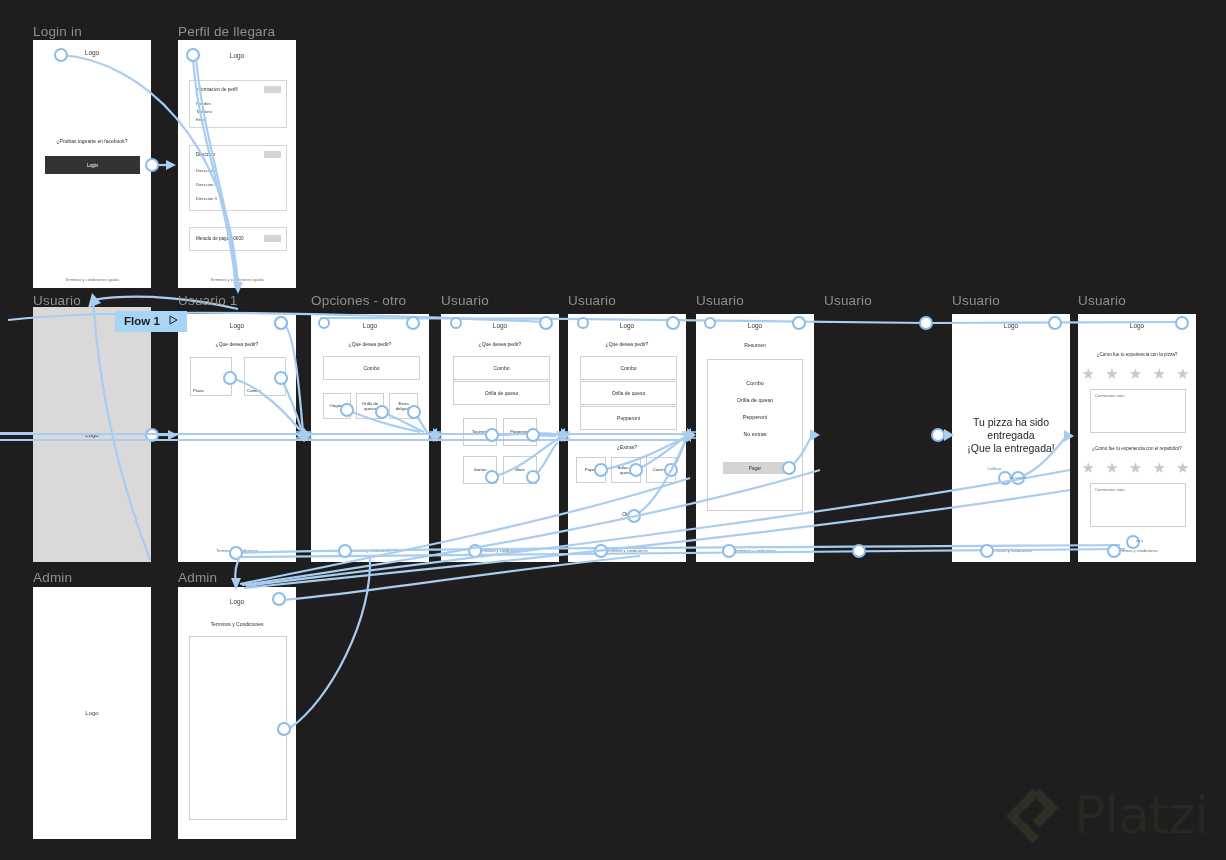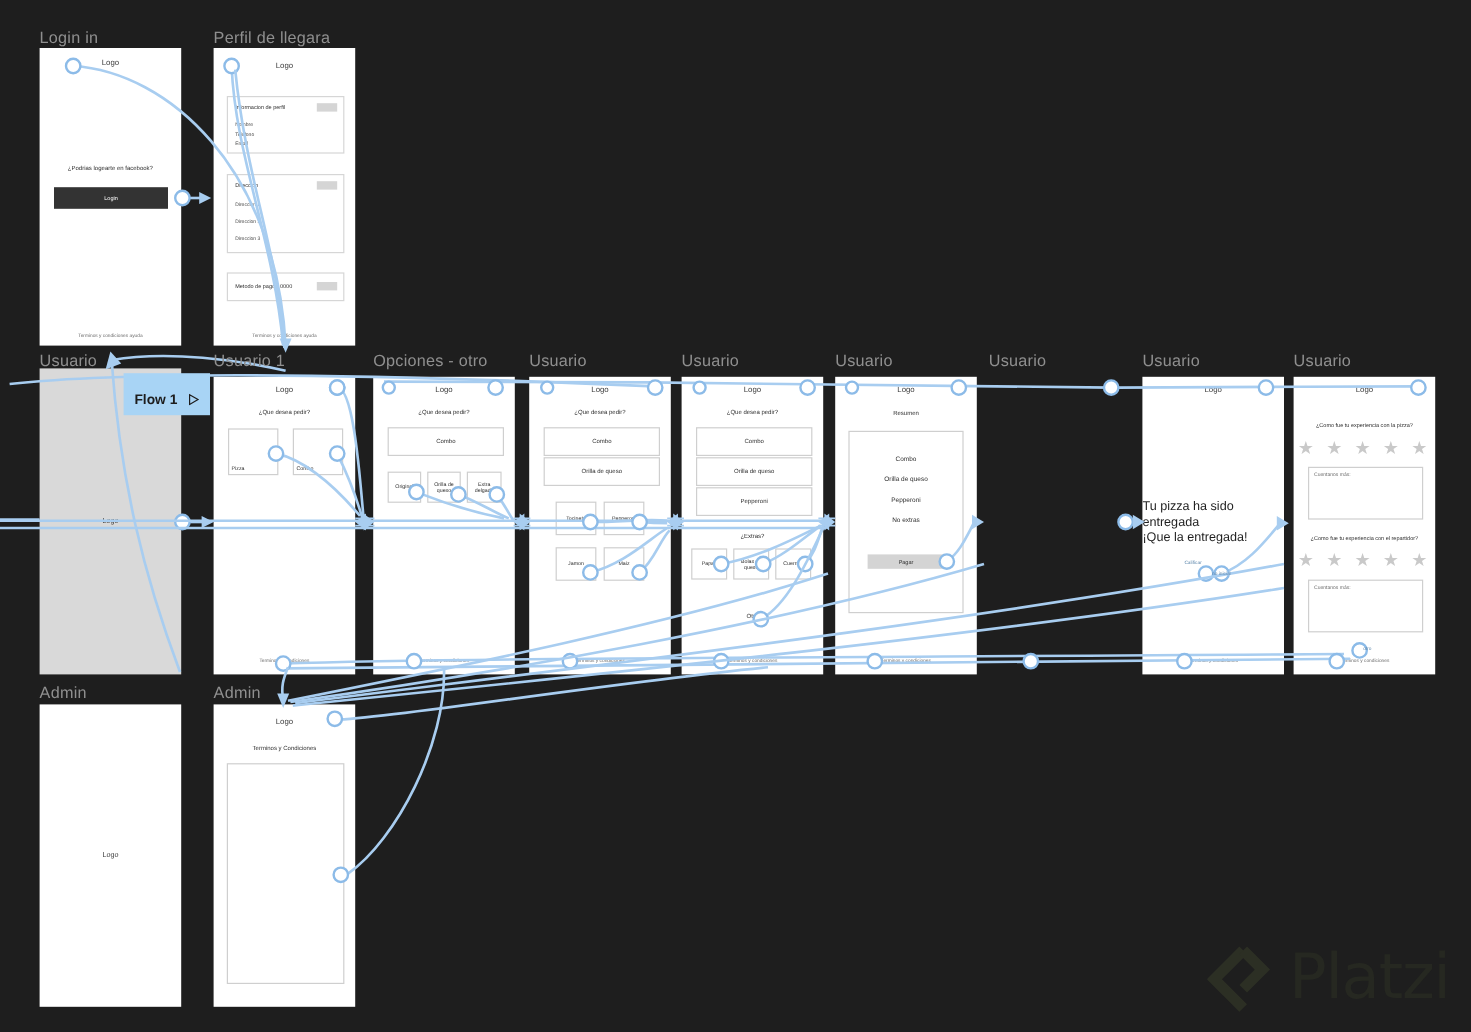--- a/index.html
+++ b/index.html
@@ -80,21 +80,21 @@
     text-align:center;line-height:1.15;padding:2px;box-sizing:border-box;
   }
   .opt-box.bl{align-items:flex-end;justify-content:flex-start;}
   .sum-box{position:absolute;border:1px solid #cfcfcf;background:#fff;}
   .sum-line{position:absolute;left:0;right:0;text-align:center;font-size:5.4px;color:#2f2f2f;}
   .big-time{
     position:absolute;left:0;right:0;text-align:center;
     font-size:17px;color:#2a2a2a;letter-spacing:.5px;
   }
   .mid-msg{
-    position:absolute;left:0;right:0;text-align:left;
+    position:absolute;left:0;right:0;text-align:center;
     font-size:10.5px;color:#1f1f1f;line-height:1.25;
   }
   .small-note{position:absolute;left:0;right:0;text-align:center;font-size:4.6px;color:#3a3a3a;}
   .fb-q{position:absolute;left:0;right:0;text-align:center;font-size:4.6px;color:#2f2f2f;}
   .stars{
     position:absolute;left:0;right:0;text-align:center;
     color:#c9c9c9;font-size:15px;letter-spacing:3px;line-height:1;
   }
   .ta{
     position:absolute;border:1px solid #cfcfcf;background:#fff;
@@ -108,23 +108,24 @@
   #links path{fill:none;stroke:#a8cdf0;stroke-width:2.2;}
   #links path.thin{stroke-width:1.6;}
   #links circle{fill:#ffffff;stroke:#8cbbe8;stroke-width:2;}
   #links polygon{fill:#a8cdf0;}
 
   
   .flow-badge{
     position:absolute;
     background:#a8d4f5;color:#1d1d1d;
     font-size:11.5px;font-weight:bold;
-    padding:17px 9px 5px 9px;
-    display:flex;gap:9px;
+    padding:4px 9px 5px 9px;
+    display:flex;align-items:center;gap:9px;
     z-index:6;
+    margin-left:12px;
   }
 
   .node-label{
     position:absolute;font-size:4px;color:#5c86ab;white-space:nowrap;z-index:5;
   }
 
   
   #watermark{
     position:absolute;right:18px;bottom:16px;
     display:flex;align-items:center;gap:10px;

